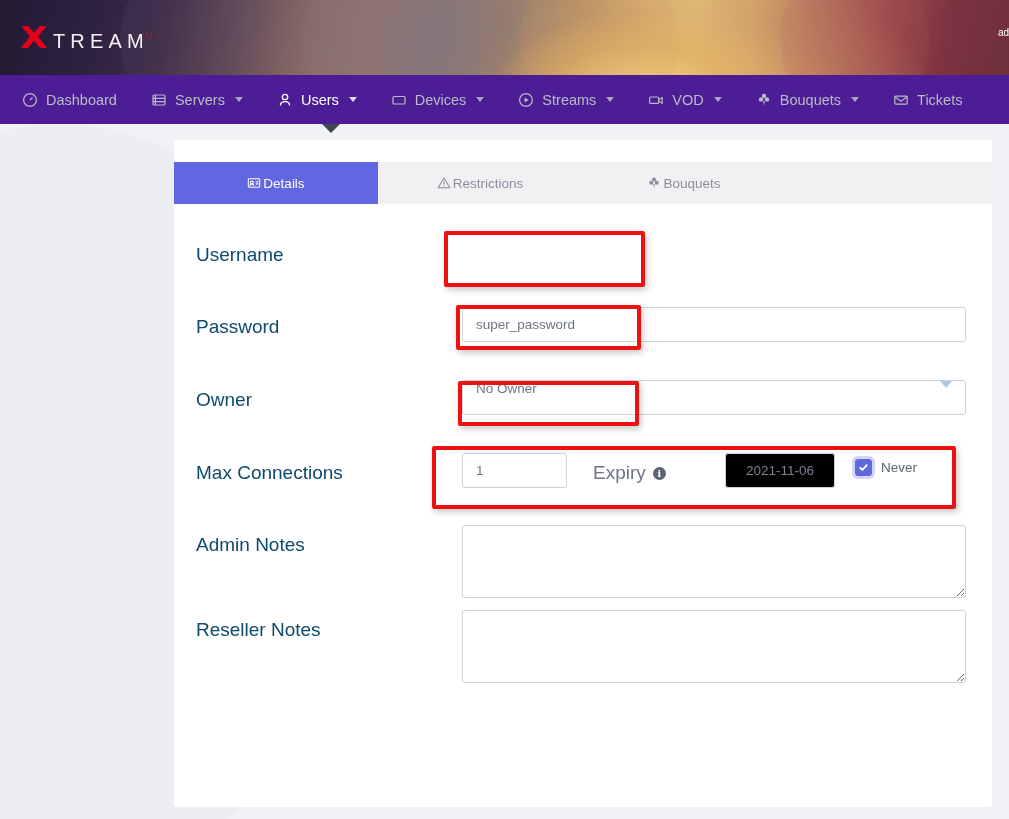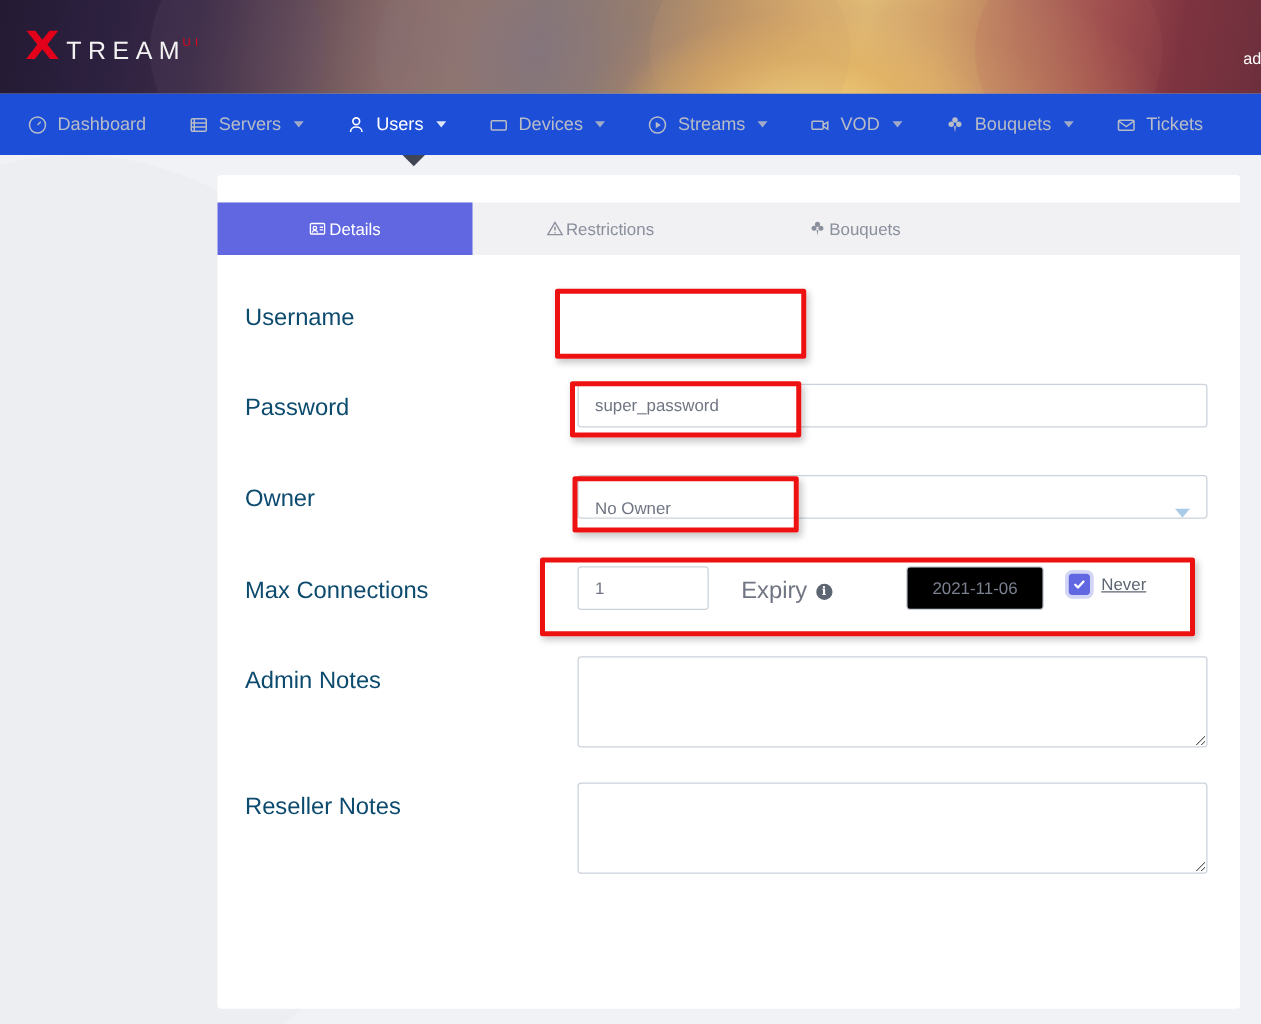--- a/index.html
+++ b/index.html
@@ -57,30 +57,30 @@
   }
   #logo-text {
     color: #f2f2f2; font-size: 20px; font-weight: 400;
     letter-spacing: .26em; margin-left: 7px;
     font-family: "Liberation Sans", sans-serif;
   }
   #logo-sup {
     color: #e2001a; font-size: 9px; position: relative; top: -10px; left: -3px;
   }
   #header-user {
-    position: absolute; right: 0px; top: 39px;
-    color: #fff; font-size: 13px;
+    position: absolute; right: 0px; top: 27px;
+    color: #fff; font-size: 10px;
     white-space: nowrap;
   }
 
   
   #navbar {
     position: absolute; left: 0; top: 75px;
     width: 1009px; height: 49px;
-    background: #1d4ed8;
+    background: #4c1d95;
     display: flex; align-items: flex-start;
   }
   .nav-item {
     display: flex; align-items: center; gap: 8px;
     color: #b8bcc6; font-size: 14.5px;
     padding: 0 17px; height: 49px;
     white-space: nowrap; cursor: pointer;
   }
   .nav-item.first { padding-left: 22px; }
   .nav-item.active { color: #ffffff; }
@@ -152,21 +152,21 @@
     font-size: 13.5px;
     color: #6f7582;
     background: #fff;
     border: 1px solid #ccd2da;
     border-radius: 3px;
     padding: 0 13px;
     outline: none;
   }
   input.txt { height: 35px; }
   .fake-select {
-    height: 35px; display: flex; align-items: flex-end;
+    height: 35px; display: flex; align-items: flex-start;
     justify-content: space-between; position: relative; gap: 25px;
   }
   .sel-caret {
     width: 0; height: 0;
     border-left: 6px solid transparent;
     border-right: 6px solid transparent;
     border-top: 7px solid #a9cbe8;
   }
   input.txt.disabled {
     background: #000000; color: #7b8190;
@@ -186,21 +186,21 @@
   }
   .cbox-wrap { display: flex; align-items: center; gap: 9px; }
   .cbox {
     width: 17px; height: 17px; border-radius: 3px;
     background: #6067e0; border: 1px solid #6067e0;
     box-shadow: 0 0 0 3px rgba(96,103,224,.28);
     display: flex; align-items: center; justify-content: center;
     cursor: pointer;
   }
   .cbox svg { display: block; }
-  .cbox-label { font-size: 13.5px; color: #5d6472; text-decoration: underline; }
+  .cbox-label { font-size: 13.5px; color: #5d6472; }
 
   
   #next-btn {
     position: absolute; left: 908px; top: 750px;
     width: 62px; height: 35px;
     background: #95a5b2; color: #ffffff;
     border: none; border-radius: 4px;
     font-size: 13.5px; font-family: "Liberation Sans", sans-serif;
     cursor: pointer;
   }
@@ -405,21 +405,21 @@
         </span>
         <span class="cbox-label">Never</span>
       </div>
     </div>
 
     <div class="row" style="top:321px;height:75px;">
       <div class="flabel" style="top:9px;">Admin Notes</div>
       <textarea class="ta fctl" style="left: 288px; top: 0px; width: 504px; height: 73px;" placeholder=""></textarea>
     </div>
 
-    <div class="row" style="top:422px;height:75px;">
+    <div class="row" style="top:406px;height:75px;">
       <div class="flabel" style="top:9px;">Reseller Notes</div>
       <textarea class="ta fctl" style="left: 288px; top: 0px; width: 504px; height: 73px;" placeholder=""></textarea>
     </div>
   </div>
 </div>
 
 <button id="next-btn">Next</button>
 
 <div class="annot" style="left:444px;  top:231px; width:201px; height:56px;"></div>
 <div class="annot" style="left:456px;  top:305px; width:185px; height:45px;"></div>

